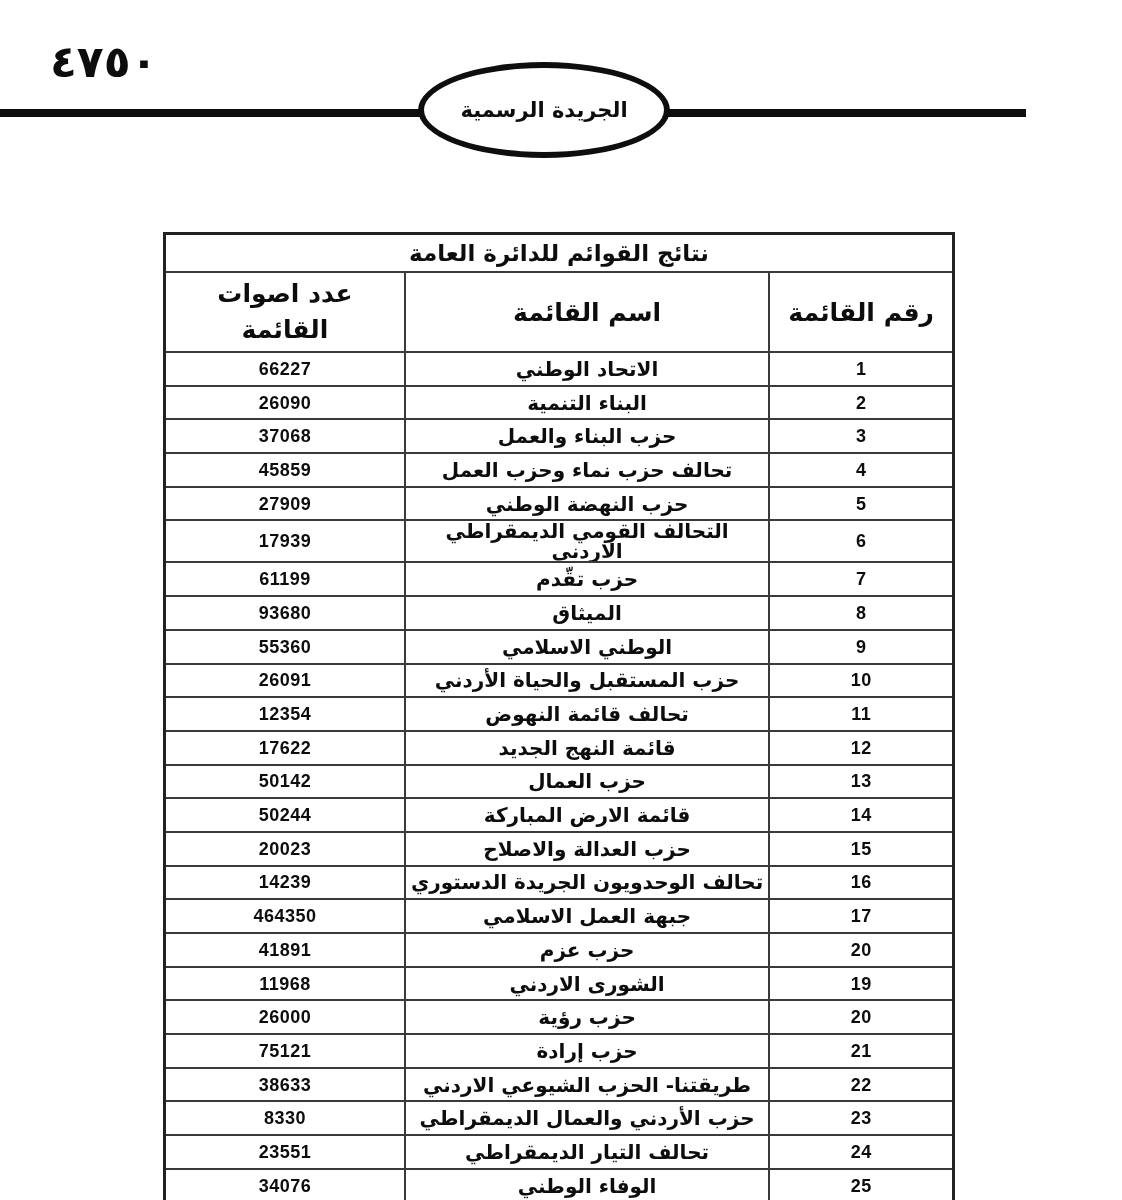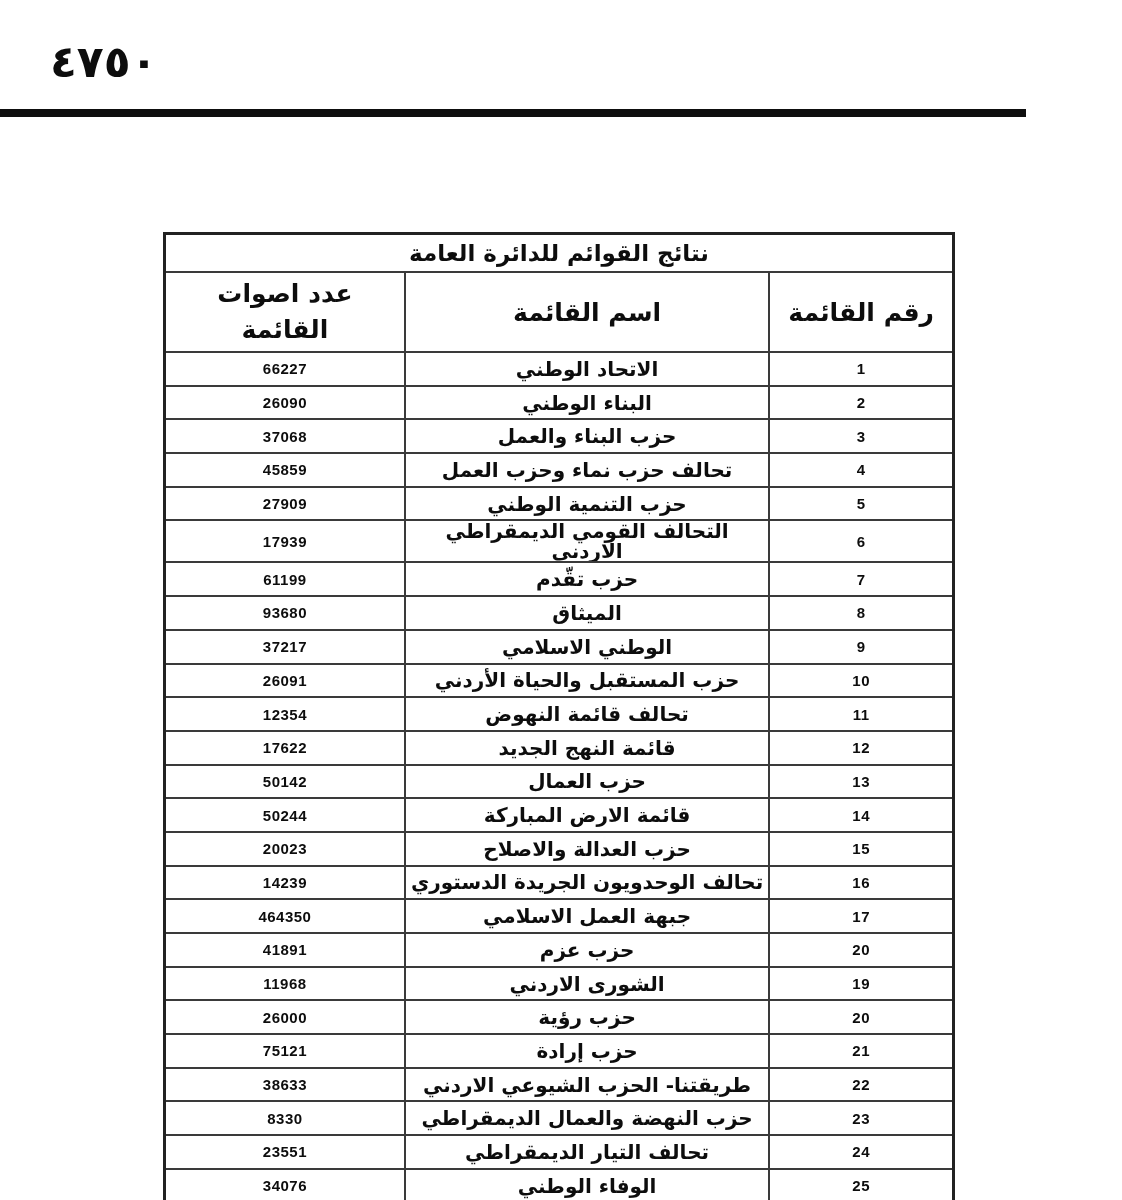--- a/index.html
+++ b/index.html
@@ -91,33 +91,36 @@
     line-height: 1.45;
     text-align: center;
   }
   tbody td {
     height: 31.7px;
     font-size: 20px;
     line-height: 1.0;
   }
   td.num {
     font-family: "Liberation Sans", "DejaVu Sans", sans-serif;
-    font-size: 15px;
+    font-size: 18px;
     letter-spacing: 0.5px;
   }
 </style>
 </head>
 <body>
 
 <div class="page">
 
   <div class="page-number">٤٧٥٠</div>
 
   <div class="header-rule"></div>
 
+  <div class="banner-ellipse">
+    <span>الجريدة الرسمية</span>
+  </div>
 
   <table class="results" dir="rtl">
     <colgroup>
       <col class="col-number">
       <col class="col-name">
       <col class="col-votes">
     </colgroup>
     <thead>
       <tr class="title-row">
         <th colspan="3">نتائج القوائم للدائرة العامة</th>
@@ -131,57 +134,57 @@
       </tr>
     </thead>
     <tbody>
         <tr>
           <td class="num">1</td>
           <td>الاتحاد الوطني</td>
           <td class="num">66227</td>
         </tr>
         <tr>
           <td class="num">2</td>
-          <td>البناء الوطني</td>
+          <td>البناء التنمية</td>
           <td class="num">26090</td>
         </tr>
         <tr>
           <td class="num">3</td>
           <td>حزب البناء والعمل</td>
           <td class="num">37068</td>
         </tr>
         <tr>
           <td class="num">4</td>
           <td>تحالف حزب نماء وحزب العمل</td>
           <td class="num">45859</td>
         </tr>
         <tr>
           <td class="num">5</td>
-          <td>حزب التنمية الوطني</td>
+          <td>حزب النهضة الوطني</td>
           <td class="num">27909</td>
         </tr>
         <tr>
           <td class="num">6</td>
           <td>التحالف القومي الديمقراطي الاردني</td>
           <td class="num">17939</td>
         </tr>
         <tr>
           <td class="num">7</td>
           <td>حزب تقّدم</td>
           <td class="num">61199</td>
         </tr>
         <tr>
           <td class="num">8</td>
           <td>الميثاق</td>
           <td class="num">93680</td>
         </tr>
         <tr>
           <td class="num">9</td>
           <td>الوطني الاسلامي</td>
-          <td class="num">37217</td>
+          <td class="num">55360</td>
         </tr>
         <tr>
           <td class="num">10</td>
           <td>حزب المستقبل والحياة الأردني</td>
           <td class="num">26091</td>
         </tr>
         <tr>
           <td class="num">11</td>
           <td>تحالف قائمة النهوض</td>
           <td class="num">12354</td>
@@ -236,21 +239,21 @@
           <td>حزب إرادة</td>
           <td class="num">75121</td>
         </tr>
         <tr>
           <td class="num">22</td>
           <td>طريقتنا- الحزب الشيوعي الاردني</td>
           <td class="num">38633</td>
         </tr>
         <tr>
           <td class="num">23</td>
-          <td>حزب النهضة والعمال الديمقراطي</td>
+          <td>حزب الأردني والعمال الديمقراطي</td>
           <td class="num">8330</td>
         </tr>
         <tr>
           <td class="num">24</td>
           <td>تحالف التيار الديمقراطي</td>
           <td class="num">23551</td>
         </tr>
         <tr>
           <td class="num">25</td>
           <td>الوفاء الوطني</td>

